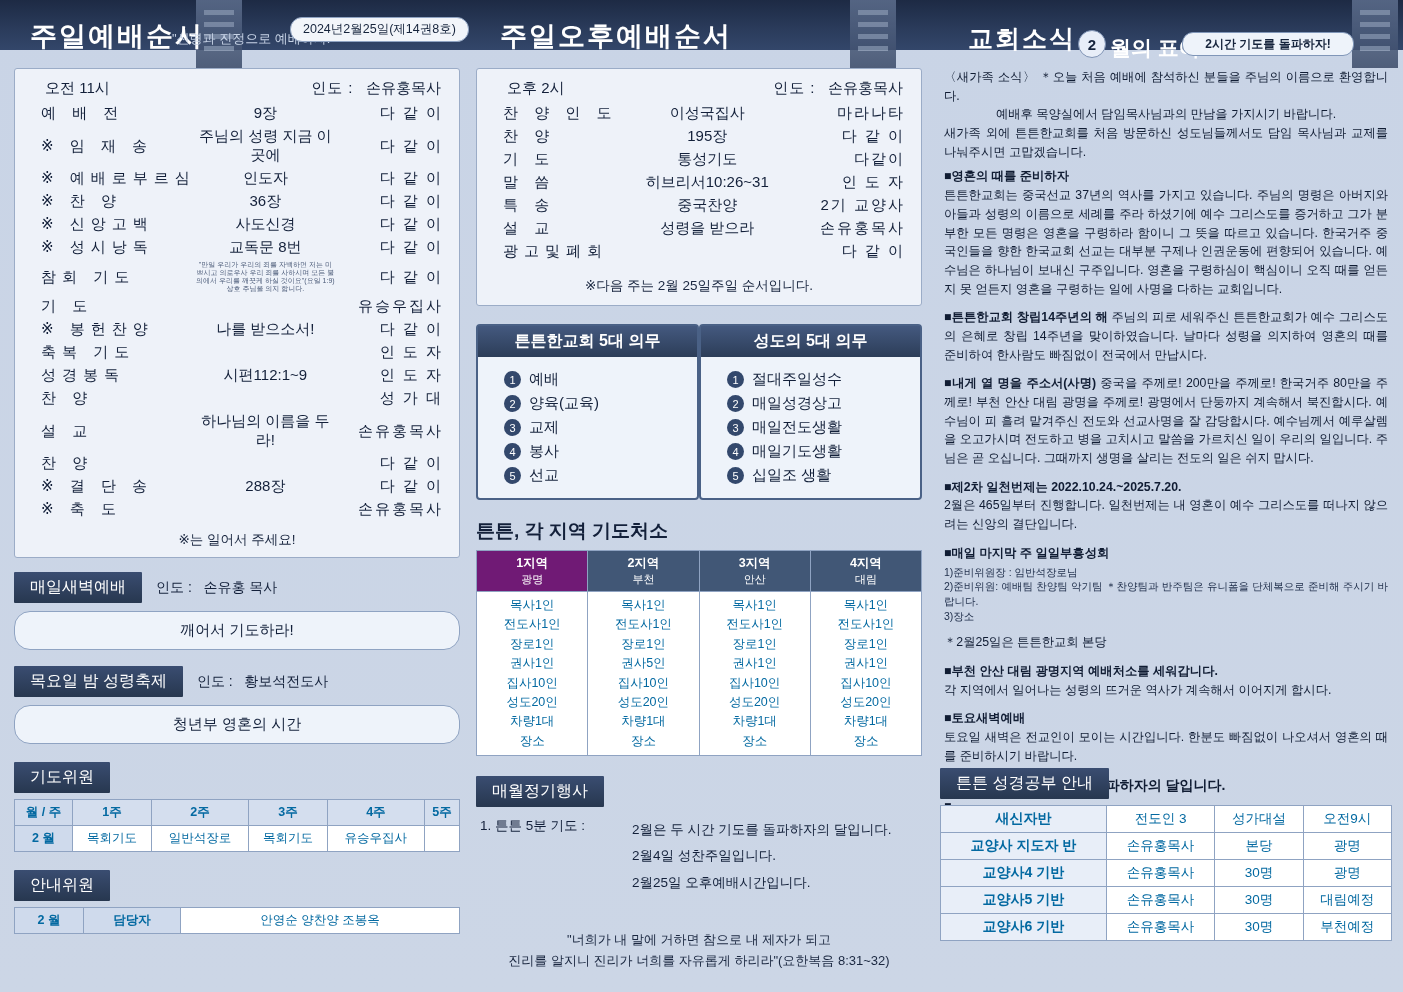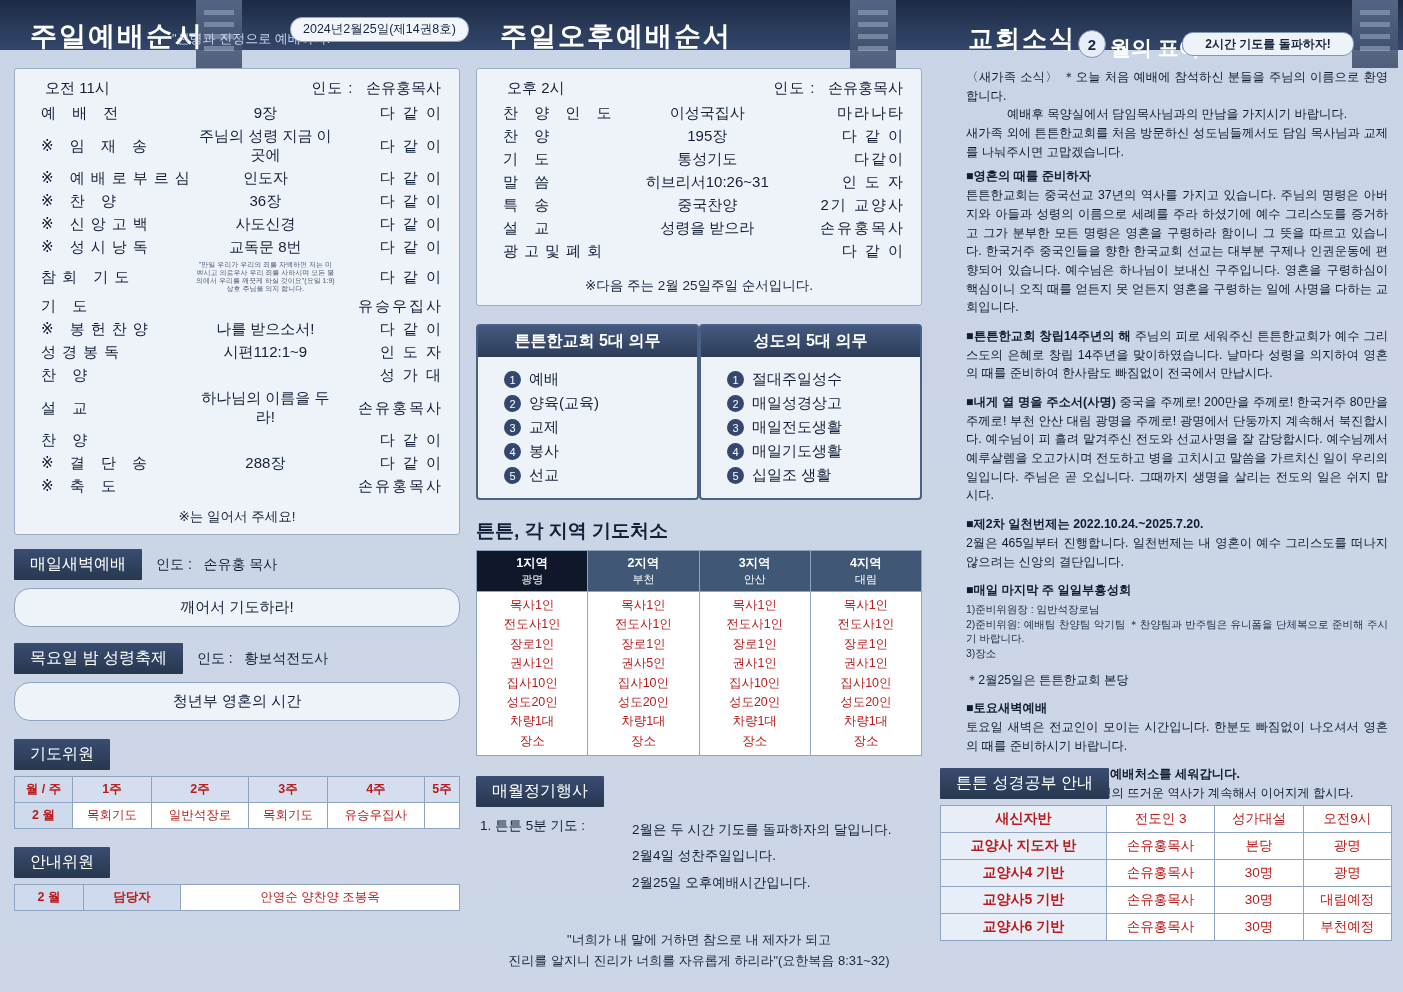--- a/index.html
+++ b/index.html
@@ -58,33 +58,33 @@
      padding:6px 18px 4px 30px;}
   .svc-top .lead{letter-spacing:1px;}
   .tiny-note{font-size:7px;color:#4a5a78;line-height:1.15;text-align:center;}
 
   .sectionbar{display:inline-block;background:linear-gradient(180deg,#3a4d71,#27374f);
      color:#fff;font-weight:normal;font-size:16px;padding:5px 16px;border-radius:1px;}
   .roundbox{border:1px solid #8fa3c2;border-radius:16px;background:#eef3fa;
      text-align:center;font-size:15px;color:#13203a;padding:9px 0;}
 
   .gridtable{width:100%;border-collapse:collapse;background:#fff;}
-  .gridtable th,.gridtable td{border:1px solid #8fa3c2;font-size:12.5px;color:#b91c1c;
+  .gridtable th,.gridtable td{border:1px solid #8fa3c2;font-size:12.5px;color:#0369a1;
      text-align:center;padding:4px 2px;}
   .gridtable th{background:#d4deee;font-weight:bold;}
 
   
   .dutybox{border:2px solid #4a6186;border-radius:4px;background:#eef3fa;}
   .dutybox .dh{background:linear-gradient(180deg,#44597f,#2c3d58);color:#fff;text-align:center;
      font-weight:bold;font-size:16px;padding:5px 0;}
   .dutybox ul{list-style:none;margin:0;padding:8px 0 8px 26px;}
   .dutybox li{font-size:15px;color:#13203a;margin:5px 0;display:flex;align-items:center;}
   .num{display:inline-flex;width:17px;height:17px;border-radius:50%;background:#33486c;color:#fff;
      font-size:11px;align-items:center;justify-content:center;margin-right:8px;flex:0 0 auto;}
-  .news{font-size:12.3px;color:#101c33;line-height:1.52;text-align:justify;margin-left:22px;}
+  .news{font-size:12.3px;color:#101c33;line-height:1.52;text-align:justify;}
   .news p{margin:0 0 10px 0;}
   .news .hd{font-weight:bold;}
   .news .small{font-size:10.5px;line-height:1.4;color:#22314d;}
   .verse{text-align:center;font-size:13px;color:#1a2740;line-height:1.6;}
 </style>
 </head>
 <body>
 
 <div class="page">
 
@@ -167,20 +167,25 @@
             </tr>
         <tr>
               <td class="c1">기      도</td>
               <td class="c2"></td>
               <td class="c3">유승우집사</td>
             </tr>
         <tr>
               <td class="c1">※ 봉헌찬양</td>
               <td class="c2">나를 받으소서!</td>
               <td class="c3">다 같 이</td>
+            </tr>
+        <tr>
+              <td class="c1">축복 기도</td>
+              <td class="c2"></td>
+              <td class="c3">인 도 자</td>
             </tr>
         <tr>
               <td class="c1">성경봉독</td>
               <td class="c2">시편112:1~9</td>
               <td class="c3">인 도 자</td>
             </tr>
         <tr>
               <td class="c1">찬      양</td>
               <td class="c2"></td>
               <td class="c3">성 가 대</td>
@@ -367,21 +372,21 @@
             </li>
         </ul>
       </div>
     </div>
 
     <div style="margin-top:18px;">
       <div style="font-size:19px;font-weight:bold;color:#13203a;margin-bottom:6px;">튼튼, 각 지역 기도처소</div>
       <table class="gridtable">
         <tbody>
             <tr>
-          <th style="background:#0f172a;color:#fff;margin-left:14px;">
+          <th style="background:#701a75;color:#fff;margin-left:14px;">
             <div>1지역</div>
             <div style="font-size:11px;font-weight:normal;">광명</div>
           </th>
           <th style="background:#415776;color:#fff;">
             <div>2지역</div>
             <div style="font-size:11px;font-weight:normal;">부천</div>
           </th>
           <th style="background:#415776;color:#fff;">
             <div>3지역</div>
             <div style="font-size:11px;font-weight:normal;">안산</div>
@@ -483,26 +488,26 @@
       <p style="margin-bottom:2px;">
         <span class="hd">■매일  마지막 주  일일부흥성회</span>
       </p>
       <p class="small" style="margin-bottom:10px;">
         <span>1)준비위원장 : 임반석장로님</span><br>
         <span>2)준비위원: 예배팀 찬양팀 악기팀 ＊찬양팀과 반주팀은 유니폼을 단체복으로 준비해 주시기 바랍니다.</span><br>
         <span>3)장소</span>
       </p>
       <p>＊2월25일은 튼튼한교회 본당</p>
       <p>
+        <span class="hd">■부천  안산  대림  광명지역  예배처소를  세워갑니다.</span><br>
+        <span>각 지역에서 일어나는 성령의 뜨거운 역사가 계속해서 이어지게 합시다.</span>
+      </p>
+      <p>
         <span class="hd">■토요새벽예배</span><br>
         <span>토요일 새벽은 전교인이 모이는 시간입니다. 한분도 빠짐없이 나오셔서 영혼의 때를 준비하시기 바랍니다.</span>
-      </p>
-      <p>
-        <span class="hd">■부천  안산  대림  광명지역  예배처소를  세워갑니다.</span><br>
-        <span>각 지역에서 일어나는 성령의 뜨거운 역사가 계속해서 이어지게 합시다.</span>
       </p>
       <p>
         <span class="hd" style="font-size:14px;">■2월은 두  시 간  기도를  돌파하자의  달입니다.</span><br>
         <span class="hd">■</span>
       </p>
     </div>
 
     <div style="position:absolute;left:0;top:700px;width:452px;">
       <span class="sectionbar">튼튼 성경공부 안내</span>
       <table class="gridtable" style="margin-top:6px;">

